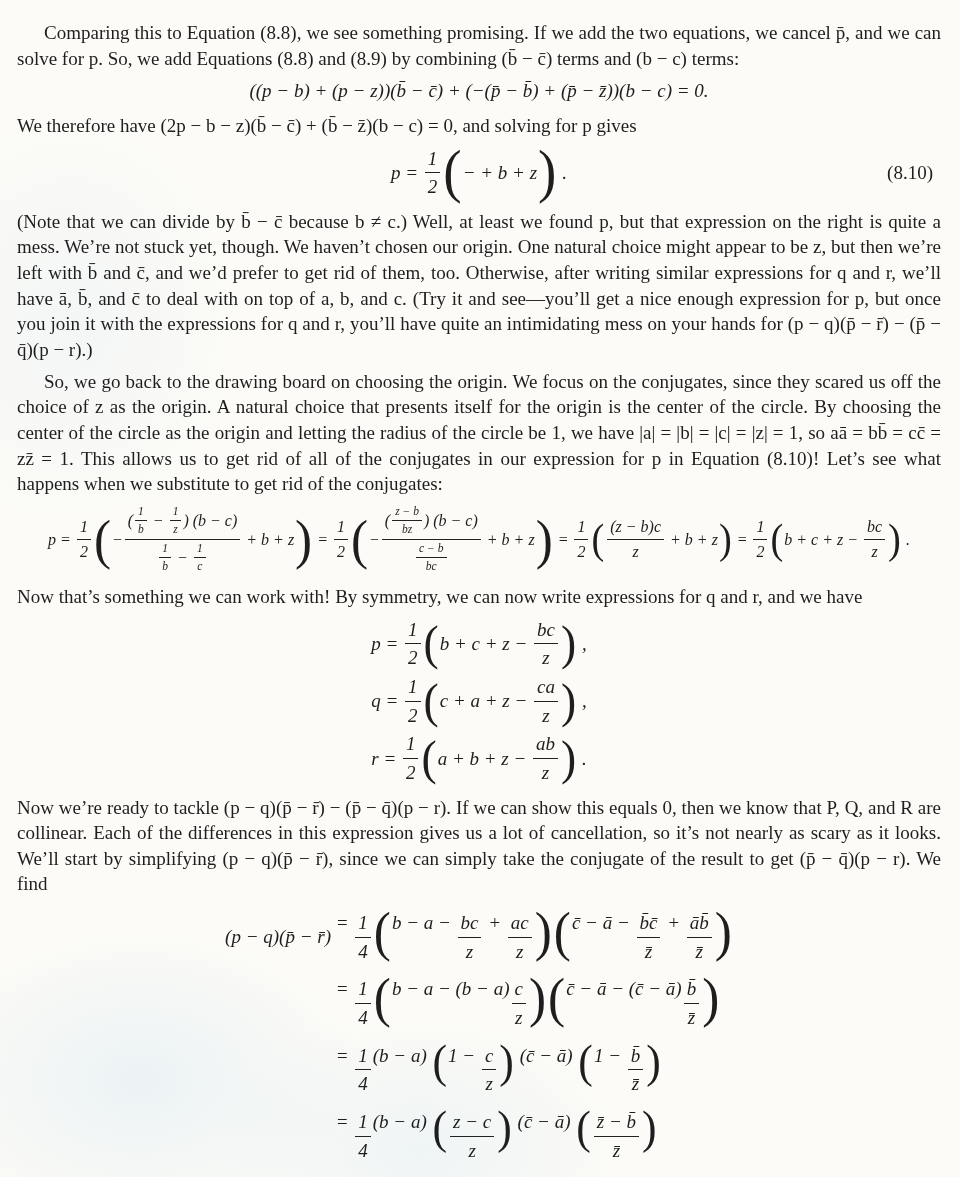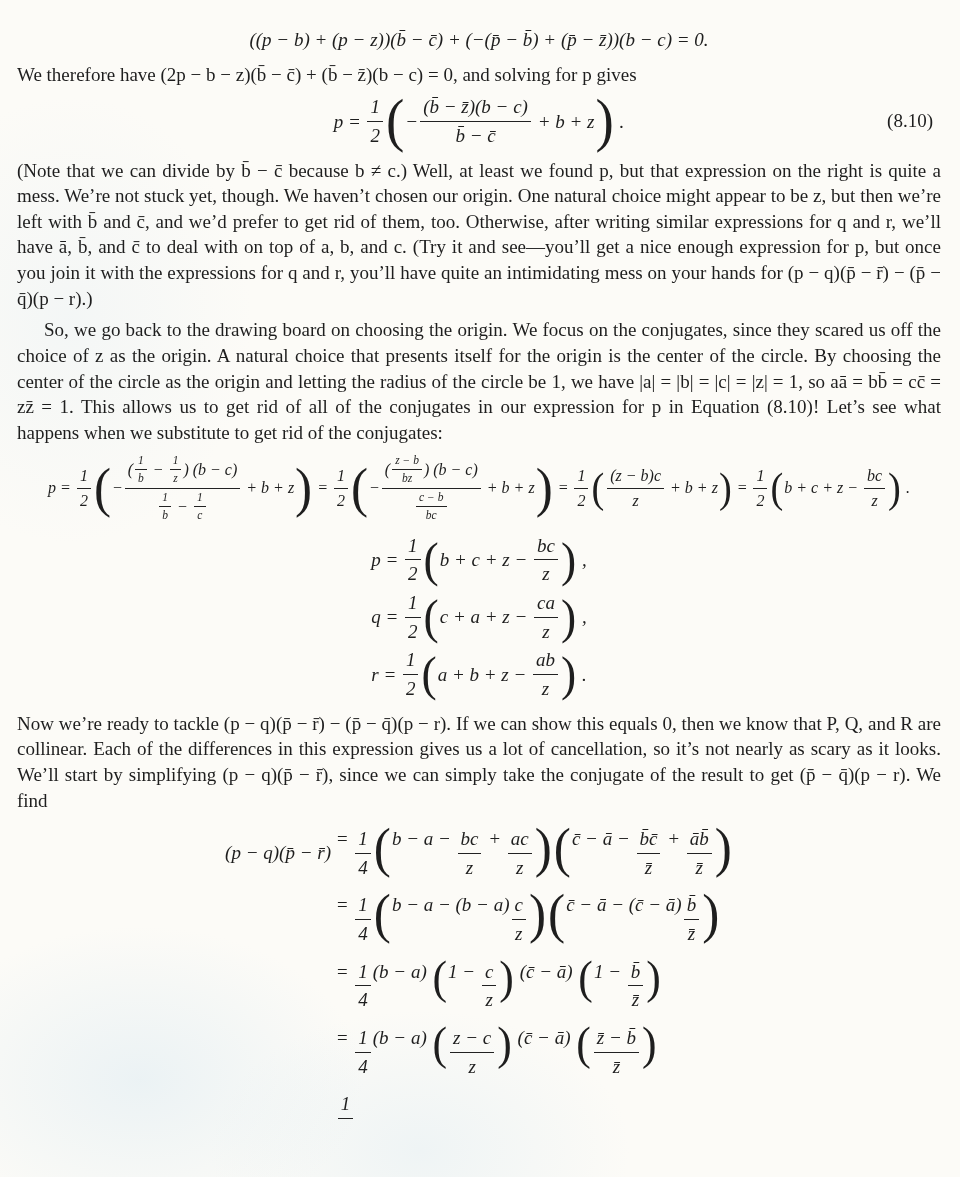--- a/index.html
+++ b/index.html
@@ -33,20 +33,21 @@
   .frac>.den{display:inline-flex;align-items:center;justify-content:center;padding-top:1px;}
   .frac .frac{font-size:0.72em;}
   .bigp{font-style:normal;font-weight:300;line-height:0.85;padding:0 1px;transform:scaleY(1.08);}
   .eqnum{position:absolute;right:8px;top:50%;transform:translateY(-50%);font-style:normal;}
 </style>
 </head>
 <body>
 
 <div class="page">
 
+  <p class="para indent">Comparing this to Equation (8.8), we see something promising. If we add the two equations, we cancel p̄, and we can solve for p. So, we add Equations (8.8) and (8.9) by combining (b̄ − c̄) terms and (b − c) terms:</p>
 
   <div class="eq">
       <div class="eqline">
         <span class="mi">((p − b) + (p − z))(b̄ − c̄) + (−(p̄ − b̄) + (p̄ − z̄))(b − c) = 0.</span>
       </div>
     </div>
 
   <p class="para">We therefore have (2p − b − z)(b̄ − c̄) + (b̄ − z̄)(b − c) = 0, and solving for p gives</p>
 
   <div class="eq rel">
@@ -55,28 +56,20 @@
         <span class="frac">
           <span class="num">
             <span class="mi">1</span>
           </span>
           <span class="den">
             <span class="mi">2</span>
           </span>
         </span>
         <span class="bigp" style="font-size: 2.9em;">(</span>
         <span class="mi">−</span>
-        <span class="frac">
-          <span class="num">
-            <span class="mi">(b̄ − z̄)(b − c)</span>
-          </span>
-          <span class="den">
-            <span class="mi">b̄ − c̄</span>
-          </span>
-        </span>
         <span class="mi"> + b + z</span>
         <span class="bigp" style="font-size: 2.9em;">)</span>
         <span class="mi"> .</span>
       </div>
       <span class="eqnum">(8.10)</span>
     </div>
 
   <p class="para">(Note that we can divide by b̄ − c̄ because b ≠ c.) Well, at least we found p, but that expression on the right is quite a mess. We’re not stuck yet, though. We haven’t chosen our origin. One natural choice might appear to be z, but then we’re left with b̄ and c̄, and we’d prefer to get rid of them, too. Otherwise, after writing similar expressions for q and r, we’ll have ā, b̄, and c̄ to deal with on top of a, b, and c. (Try it and see—you’ll get a nice enough expression for p, but once you join it with the expressions for q and r, you’ll have quite an intimidating mess on your hands for (p − q)(p̄ − r̄) − (p̄ − q̄)(p − r).)</p>
 
   <p class="para indent">So, we go back to the drawing board on choosing the origin. We focus on the conjugates, since they scared us off the choice of z as the origin. A natural choice that presents itself for the origin is the center of the circle. By choosing the center of the circle as the origin and letting the radius of the circle be 1, we have |a| = |b| = |c| = |z| = 1, so aā = bb̄ = cc̄ = zz̄ = 1. This allows us to get rid of all of the conjugates in our expression for p in Equation (8.10)! Let’s see what happens when we substitute to get rid of the conjugates:</p>
@@ -212,20 +205,21 @@
           </span>
           <span class="den">
             <span class="mi">z</span>
           </span>
         </span>
         <span class="bigp" style="font-size: 2.4em;">)</span>
         <span class="mi"> .</span>
       </div>
     </div>
 
+  <p class="para">Now that’s something we can work with! By symmetry, we can now write expressions for q and r, and we have</p>
 
   <div class="eq">
       <div class="eqline">
         <span class="mi">p = </span>
         <span class="frac">
           <span class="num">
             <span class="mi">1</span>
           </span>
           <span class="den">
             <span class="mi">2</span>

